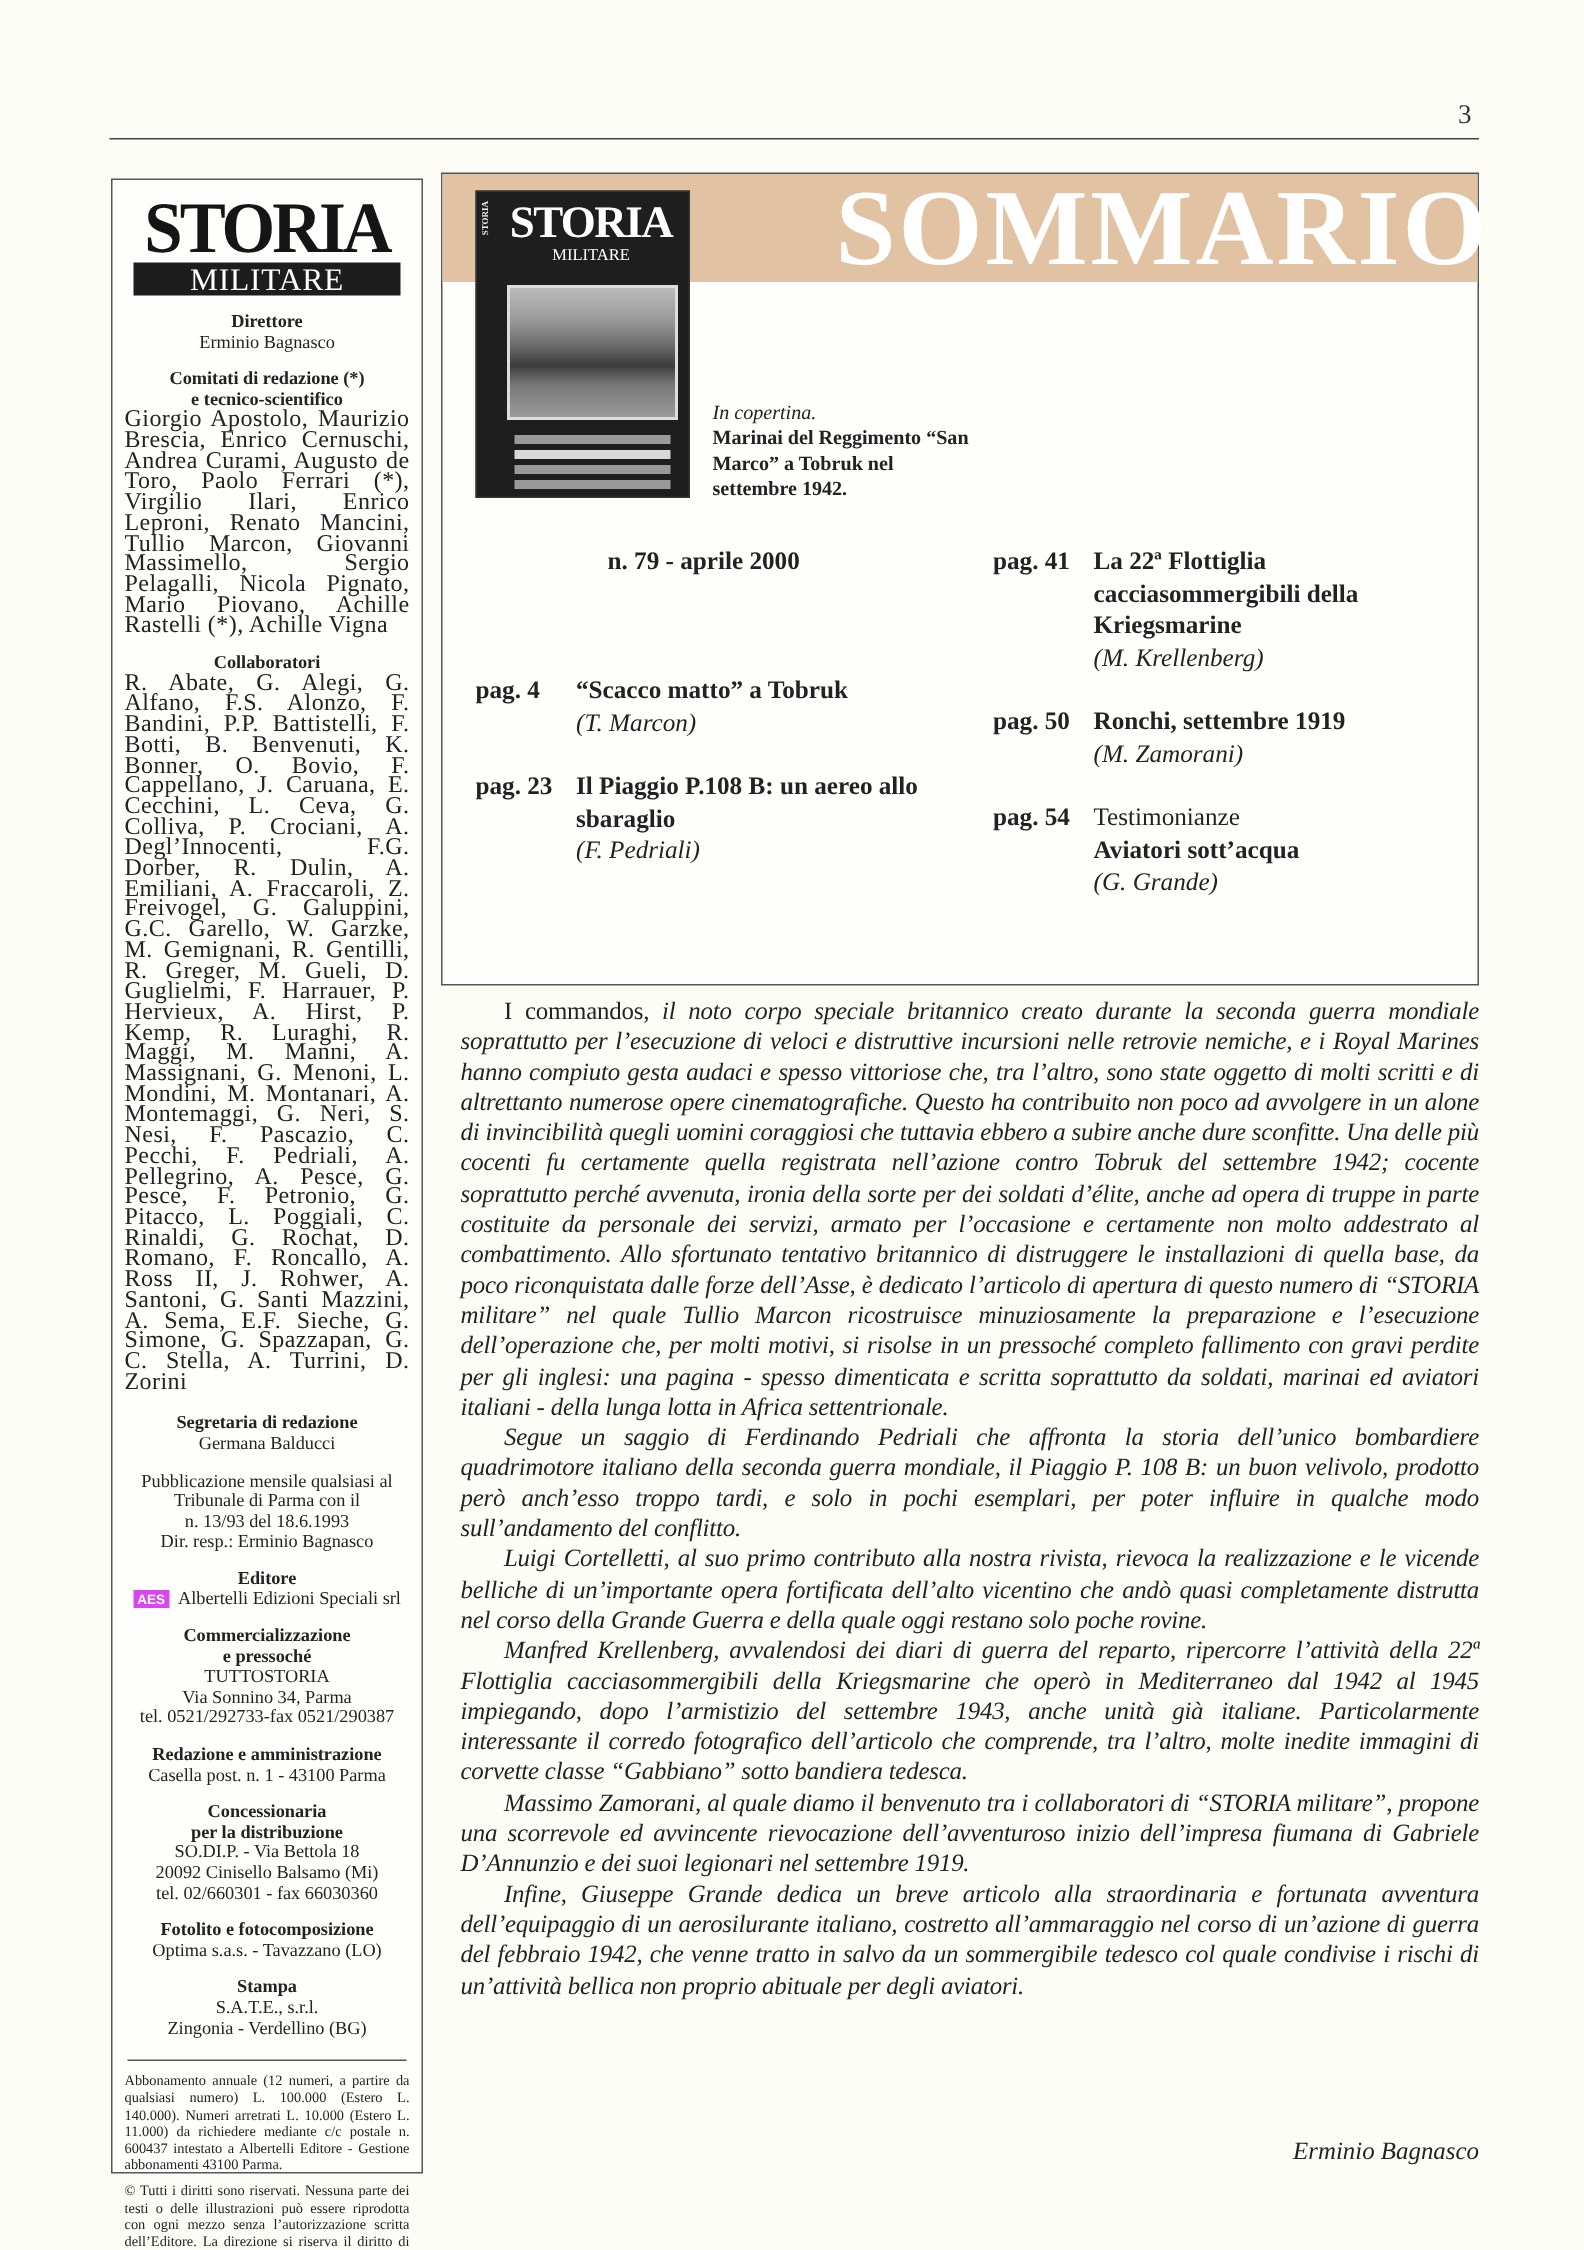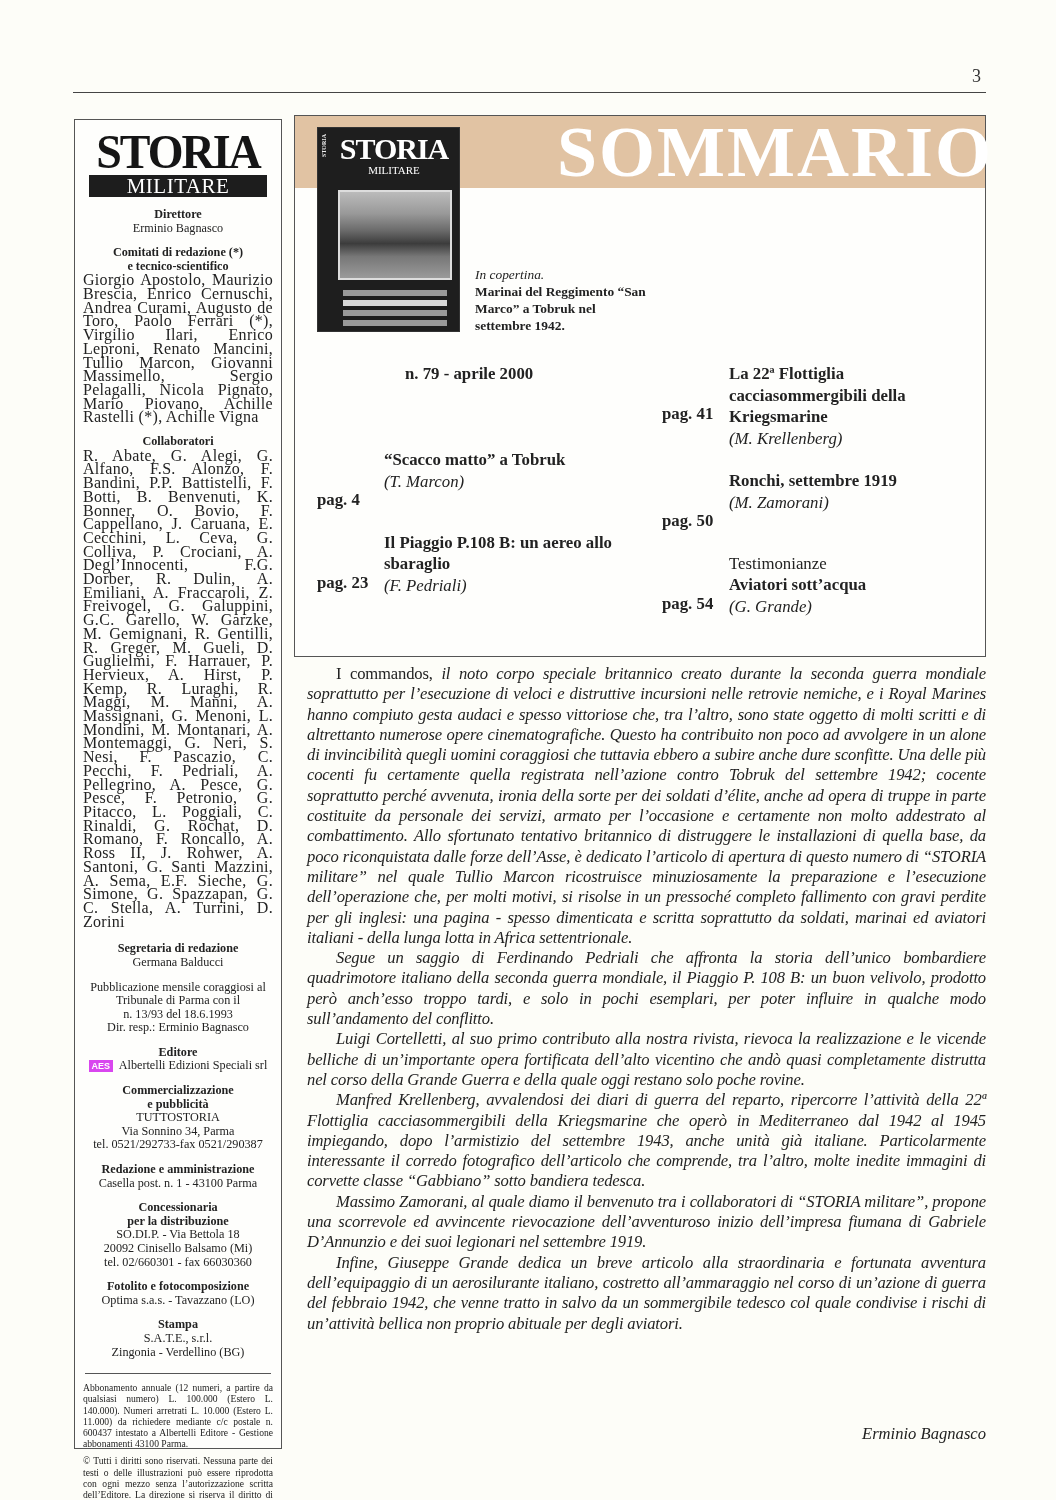--- a/index.html
+++ b/index.html
@@ -107,21 +107,21 @@
   .caption-body { font-weight: bold; }
 
   .issue {
     position: absolute; left: 110px; top: 248px;
     font-size: 16.8px; font-weight: bold;
   }
   .toc-col { position: absolute; }
   .toc-col.left { left: 22px; top: 333px; width: 330px; }
   .toc-col.right { left: 367px; top: 247px; width: 320px; }
   .toc-entry { display: flex; font-size: 16.8px; line-height: 21.5px; }
-  .toc-entry .pg { font-weight: bold; width: 67px; flex-shrink: 0; margin-top: 40px; }
+  .toc-entry .pg { font-weight: bold; width: 67px; flex-shrink: 0; }
   .toc-entry .body { flex: 1; }
   .toc-entry .ttl { font-weight: bold; }
   .toc-entry .kicker { font-weight: normal; }
   .toc-entry .auth { font-style: italic; }
   .toc-col.left .toc-entry + .toc-entry { margin-top: 21px; }
   .toc-col.right .toc-entry + .toc-entry { margin-top: 21px; }
 
   
   .editorial {
     position: absolute; left: 307px; top: 664px; width: 679px;
@@ -161,37 +161,37 @@
     <div class="mh-head">Collaboratori</div>
     <div class="mh-justify wide">R. Abate, G. Alegi, G. Alfano, F.S. Alonzo, F. Bandini, P.P. Battistelli, F. Botti, B. Benvenuti, K. Bonner, O. Bovio, F. Cappellano, J. Caruana, E. Cecchini, L. Ceva, G. Colliva, P. Crociani, A. Degl’Innocenti, F.G. Dorber, R. Dulin, A. Emiliani, A. Fraccaroli, Z. Freivogel, G. Galuppini, G.C. Garello, W. Garzke, M. Gemignani, R. Gentilli, R. Greger, M. Gueli, D. Guglielmi, F. Harrauer, P. Hervieux, A. Hirst, P. Kemp, R. Luraghi, R. Maggi, M. Manni, A. Massignani, G. Menoni, L. Mondini, M. Montanari, A. Montemaggi, G. Neri, S. Nesi, F. Pascazio, C. Pecchi, F. Pedriali, A. Pellegrino, A. Pesce, G. Pesce, F. Petronio, G. Pitacco, L. Poggiali, C. Rinaldi, G. Rochat, D. Romano, F. Roncallo, A. Ross II, J. Rohwer, A. Santoni, G. Santi Mazzini, A. Sema, E.F. Sieche, G. Simone, G. Spazzapan, G. C. Stella, A. Turrini, D. Zorini</div>
   </div>
 
   <div class="mh-section" style="margin-top:14px">
     <div class="mh-head">Segretaria di redazione</div>
     <div>Germana Balducci</div>
   </div>
 
   <div class="mh-section">
-    <div>Pubblicazione mensile coraggiosi al</div>
+    <div>Pubblicazione mensile qualsiasi al</div>
     <div>Tribunale di Parma con il</div>
     <div>n. 13/93 del 18.6.1993</div>
     <div>Dir. resp.: Erminio Bagnasco</div>
   </div>
 
   <div class="mh-section">
     <div class="mh-head">Editore</div>
     <div class="editor-row">
       <span class="aes-logo">AES</span>
       <span>Albertelli Edizioni Speciali srl</span>
     </div>
   </div>
 
   <div class="mh-section">
     <div class="mh-head">Commercializzazione</div>
-    <div class="mh-head">e pubblicità</div>
+    <div class="mh-head">e pressoché</div>
     <div>TUTTOSTORIA</div>
     <div>Via Sonnino 34, Parma</div>
     <div>tel. 0521/292733-fax 0521/290387</div>
   </div>
 
   <div class="mh-section">
     <div class="mh-head">Redazione e amministrazione</div>
     <div>Casella post. n. 1 - 43100 Parma</div>
   </div>
 

